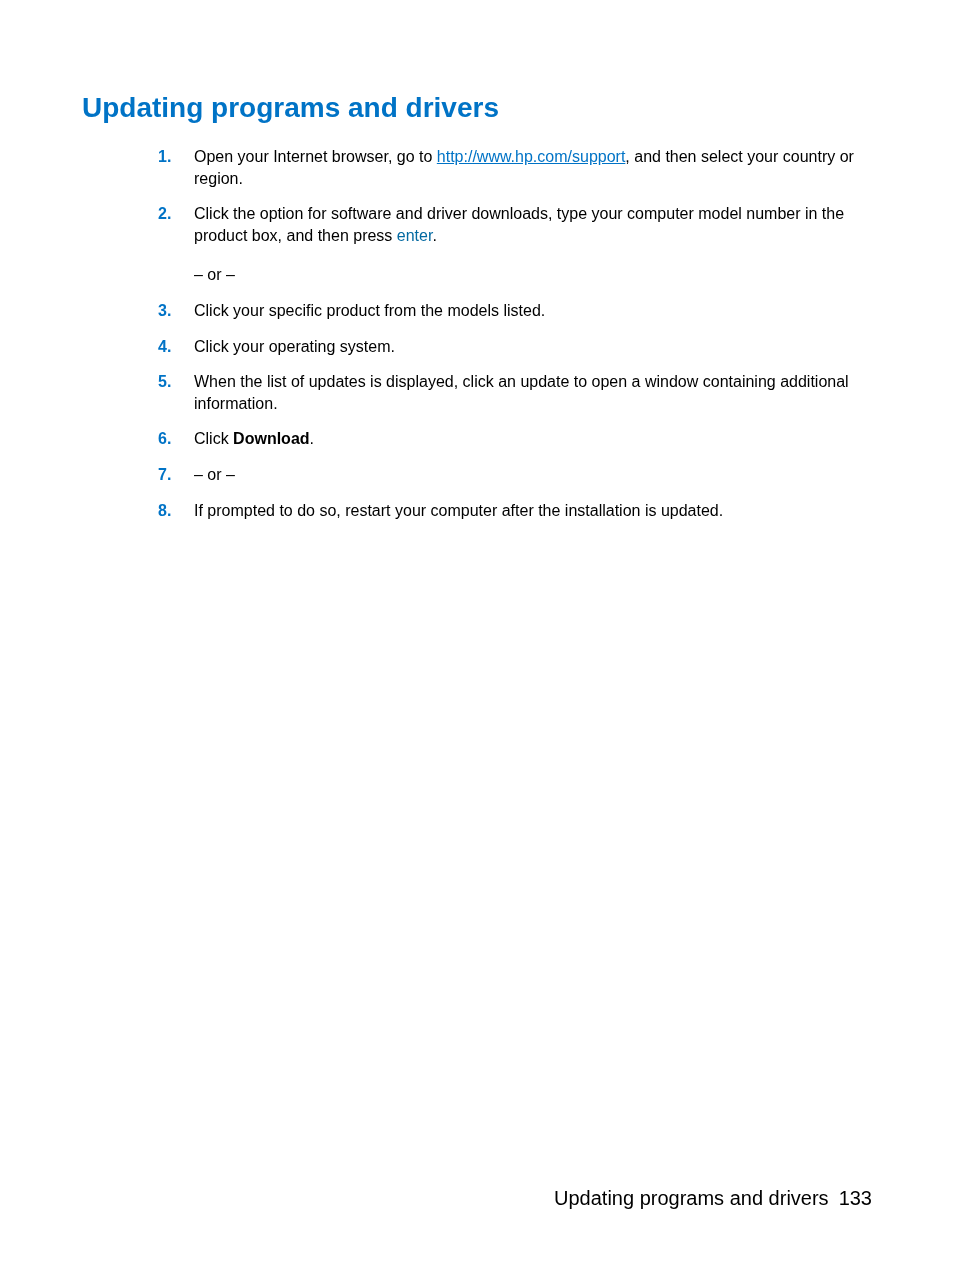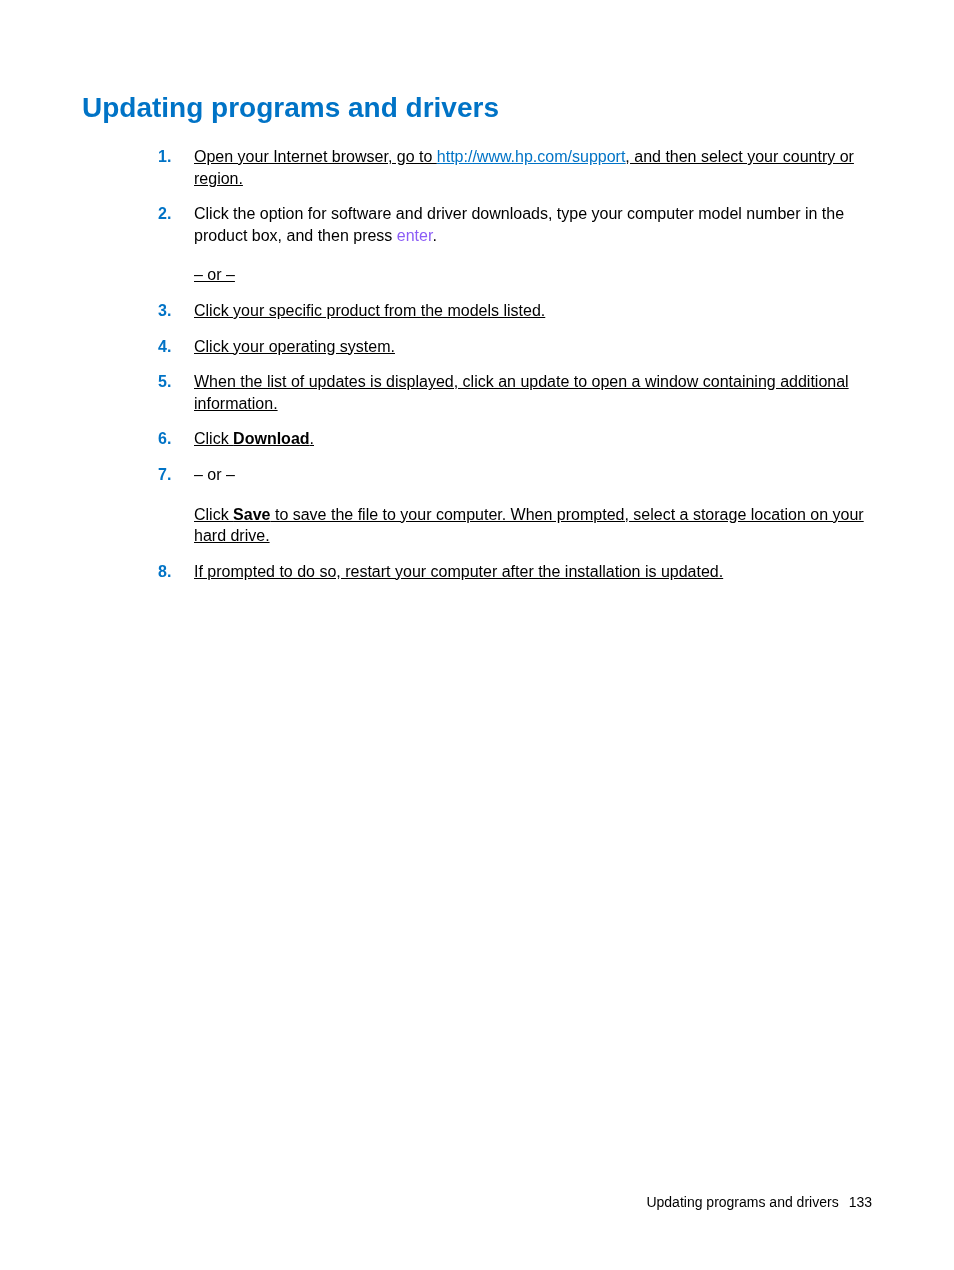--- a/index.html
+++ b/index.html
@@ -38,38 +38,37 @@
       text-align: left;
     }
     .content {
       flex: 1;
     }
     .para {
       margin-bottom: 18px;
     }
     .para:last-child {
       margin-bottom: 0;
-      text-decoration: underline;
     }
     .link {
       color: #0073c6;
       text-decoration: underline;
     }
     .keyword {
-      color: #8b5cf6;
+      color: #0369a1;
     }
     .bold {
       font-weight: bold;
       margin-top: 8px;
     }
     .footer {
       position: absolute;
       bottom: 60px;
       right: 82px;
-      font-size: 14px;
+      font-size: 20px;
       color: #000000;
     }
     .footer-page {
       margin-left: 10px;
     }
   </style>
 </head>
 <body>
 
 <h1 class="heading">Updating programs and drivers</h1>
@@ -122,23 +121,20 @@
       <div class="para">
         <span>Click </span><span class="bold">Download</span><span>.</span>
       </div>
     </div>
   </div>
 
   <div class="item">
     <span class="num">7.</span>
     <div class="content">
       <div class="para">– or –</div>
-      <div class="para">
-        <span>Click </span><span class="bold">Save</span><span> to save the file to your computer. When prompted, select a storage location on your hard drive.</span>
-      </div>
     </div>
   </div>
 
   <div class="item">
     <span class="num">8.</span>
     <div class="content">
       <div class="para">If prompted to do so, restart your computer after the installation is updated.</div>
     </div>
   </div>
 

